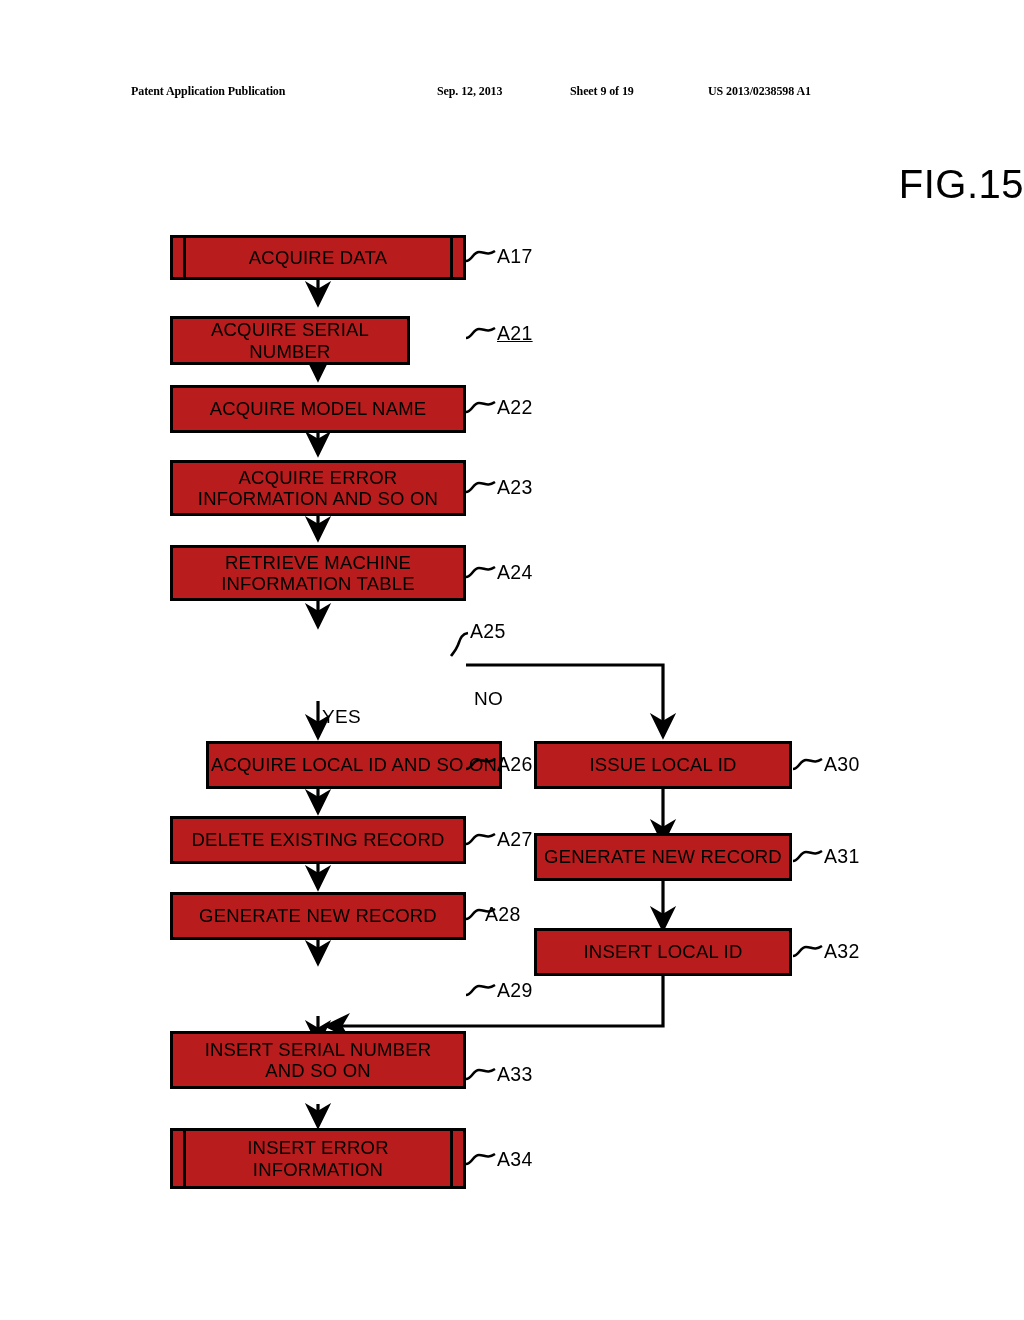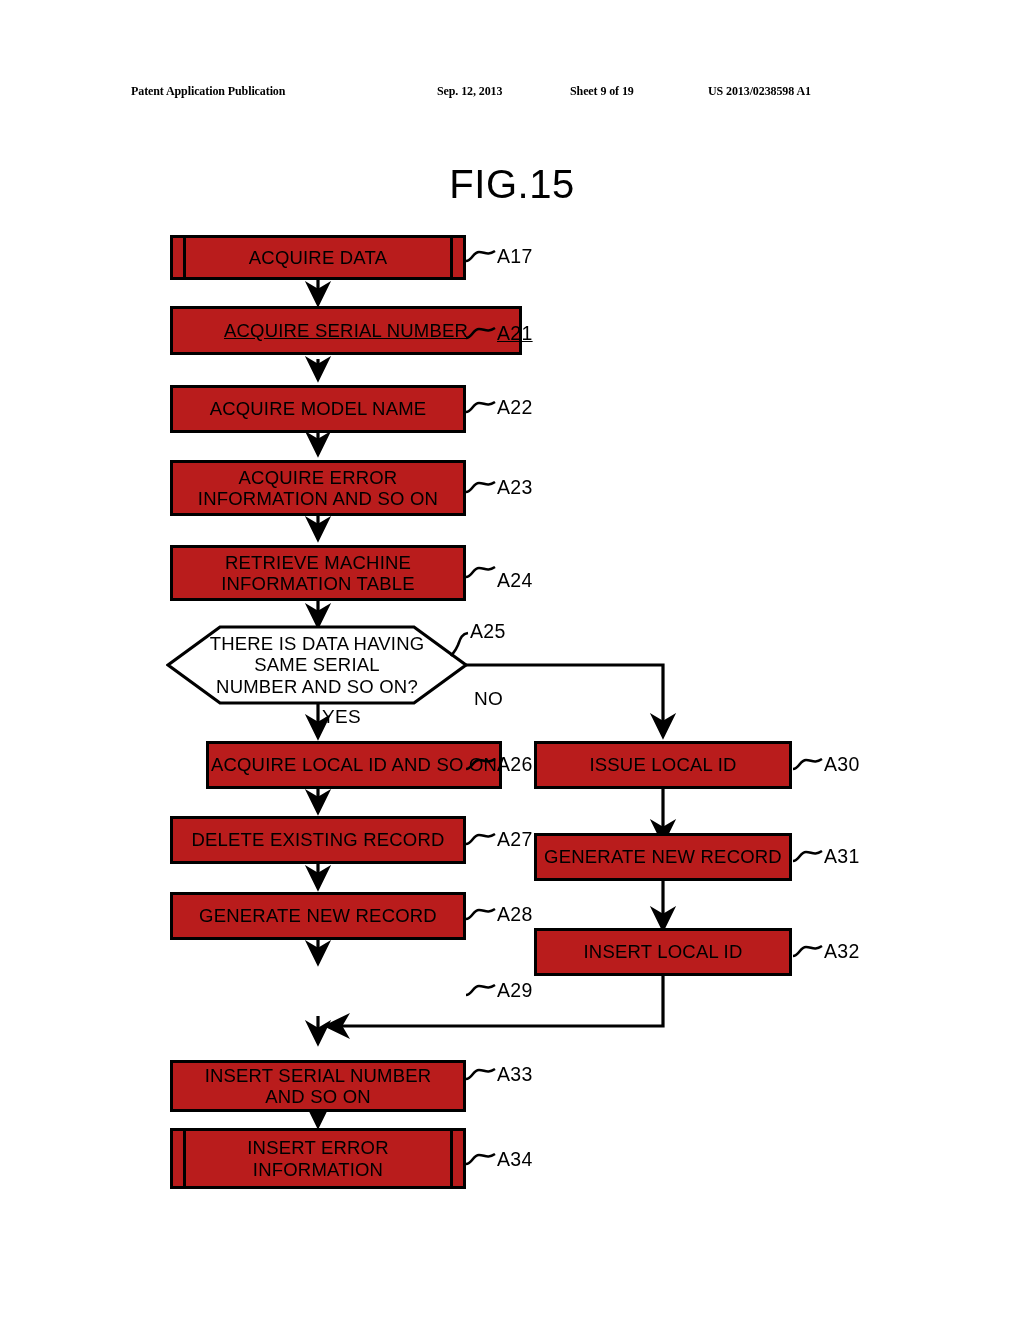--- a/index.html
+++ b/index.html
@@ -49,21 +49,21 @@
     position: absolute;
     left: 708px;
   }
 
   
   #fig-title {
     position: absolute;
     left: 0;
     top: 162px;
     width: 1024px;
-    text-align: center;
+    text-align: right;
     font-size: 40px;
     font-weight: 400;
     letter-spacing: 0.5px;
   }
 
   
   #diagram {
     position: absolute;
     left: 0;
     top: 0;
@@ -199,21 +199,21 @@
   </svg>
 
   <div class="node predef" style="left:170px; top:235px; width:296px; height:45px;">
     <span>ACQUIRE DATA</span>
   </div>
   <div class="ref" style="left:497px; top:245px;">A17</div>
   <svg class="ref-tie" style="position:absolute; left:465px; top:244px;" width="36" height="24">
     <path d="M1,17 C7,17 8,8 14,8 C20,8 22,12 30,7" stroke="#000" stroke-width="2.6" fill="none"></path>
   </svg>
 
-  <div class="node" style="left:170px; top:306px; width:352px; height:49px;text-decoration:underline;">
+  <div class="node" style="left:170px; top:316px; width:240px; height:49px;">
     <span>ACQUIRE SERIAL NUMBER</span>
   </div>
   <div class="ref" style="left:497px; top:322px;text-decoration:underline;">A21</div>
   <svg style="position:absolute; left:465px; top:321px;" width="36" height="24">
     <path d="M1,17 C7,17 8,8 14,8 C20,8 22,12 30,7" stroke="#000" stroke-width="2.6" fill="none"></path>
   </svg>
 
   <div class="node" style="left:170px; top:385px; width:296px; height:48px;">
     <span>ACQUIRE MODEL NAME</span>
   </div>
@@ -228,33 +228,25 @@
   </div>
   <div class="ref" style="left:497px; top:476px;">A23</div>
   <svg style="position:absolute; left:465px; top:475px;" width="36" height="24">
     <path d="M1,17 C7,17 8,8 14,8 C20,8 22,12 30,7" stroke="#000" stroke-width="2.6" fill="none"></path>
   </svg>
 
   <div class="node" style="left:170px; top:545px; width:296px; height:56px;">
     <span>RETRIEVE MACHINE
 INFORMATION TABLE</span>
   </div>
-  <div class="ref" style="left:497px; top:561px;margin-top:8px;">A24</div>
+  <div class="ref" style="left:497px; top:561px;">A24</div>
   <svg style="position:absolute; left:465px; top:560px;" width="36" height="24">
     <path d="M1,17 C7,17 8,8 14,8 C20,8 22,12 30,7" stroke="#000" stroke-width="2.6" fill="none"></path>
   </svg>
 
-  <div class="hexnode" style="left:166px; top:625px; width:302px; height:80px;">
-    <svg width="302" height="80" style="position:absolute; left:0; top:0;">
-      <polygon points="54,2 248,2 300,40 248,78 54,78 2,40" fill="#ffffff" stroke="#000000" stroke-width="3.2"></polygon>
-    </svg>
-    <div class="hex-label">THERE IS DATA HAVING
-SAME SERIAL
-NUMBER AND SO ON?</div>
-  </div>
   <div class="ref" style="left:470px; top:620px;">A25</div>
   <svg style="position:absolute; left:448px; top:630px;" width="30" height="30">
     <path d="M20,3 C13,4 12,10 10,15 C8,20 6,22 3,26" stroke="#000" stroke-width="2.6" fill="none"></path>
   </svg>
 
   <div class="edge-label" style="left:322px; top:706px;">YES</div>
   <div class="edge-label" style="left:474px; top:688px;">NO</div>
 
   <div class="node" style="left:170px; top:741px; width:296px; height:48px;margin-left:36px;">
     <span>ACQUIRE LOCAL ID AND SO ON</span>
@@ -268,21 +260,21 @@
     <span>DELETE EXISTING RECORD</span>
   </div>
   <div class="ref" style="left:497px; top:828px;">A27</div>
   <svg style="position:absolute; left:465px; top:827px;" width="36" height="24">
     <path d="M1,17 C7,17 8,8 14,8 C20,8 22,12 30,7" stroke="#000" stroke-width="2.6" fill="none"></path>
   </svg>
 
   <div class="node" style="left:170px; top:892px; width:296px; height:48px;">
     <span>GENERATE NEW RECORD</span>
   </div>
-  <div class="ref" style="left:497px; top:903px;">A28</div>
+  <div class="ref" style="left:485px; top:903px;">A28</div>
   <svg style="position:absolute; left:465px; top:902px;" width="36" height="24">
     <path d="M1,17 C7,17 8,8 14,8 C20,8 22,12 30,7" stroke="#000" stroke-width="2.6" fill="none"></path>
   </svg>
 
   <div class="ref" style="left:497px; top:979px;">A29</div>
   <svg style="position:absolute; left:465px; top:978px;" width="36" height="24">
     <path d="M1,17 C7,17 8,8 14,8 C20,8 22,12 30,7" stroke="#000" stroke-width="2.6" fill="none"></path>
   </svg>
 
   <div class="node" style="left:534px; top:741px; width:258px; height:48px;">
@@ -302,21 +294,21 @@
   </svg>
 
   <div class="node" style="left:534px; top:928px; width:258px; height:48px;">
     <span>INSERT LOCAL ID</span>
   </div>
   <div class="ref" style="left:824px; top:940px;">A32</div>
   <svg style="position:absolute; left:792px; top:939px;" width="36" height="24">
     <path d="M1,17 C7,17 8,8 14,8 C20,8 22,12 30,7" stroke="#000" stroke-width="2.6" fill="none"></path>
   </svg>
 
-  <div class="node" style="left:170px; top:1060px; width:296px; height:52px;">
+  <div class="node" style="left:170px; top:1031px; width:296px; height:58px;">
     <span>INSERT SERIAL NUMBER
 AND SO ON</span>
   </div>
   <div class="ref" style="left:497px; top:1063px;">A33</div>
   <svg style="position:absolute; left:465px; top:1062px;" width="36" height="24">
     <path d="M1,17 C7,17 8,8 14,8 C20,8 22,12 30,7" stroke="#000" stroke-width="2.6" fill="none"></path>
   </svg>
 
   <div class="node predef" style="left:170px; top:1128px; width:296px; height:61px;">
     <span>INSERT ERROR

